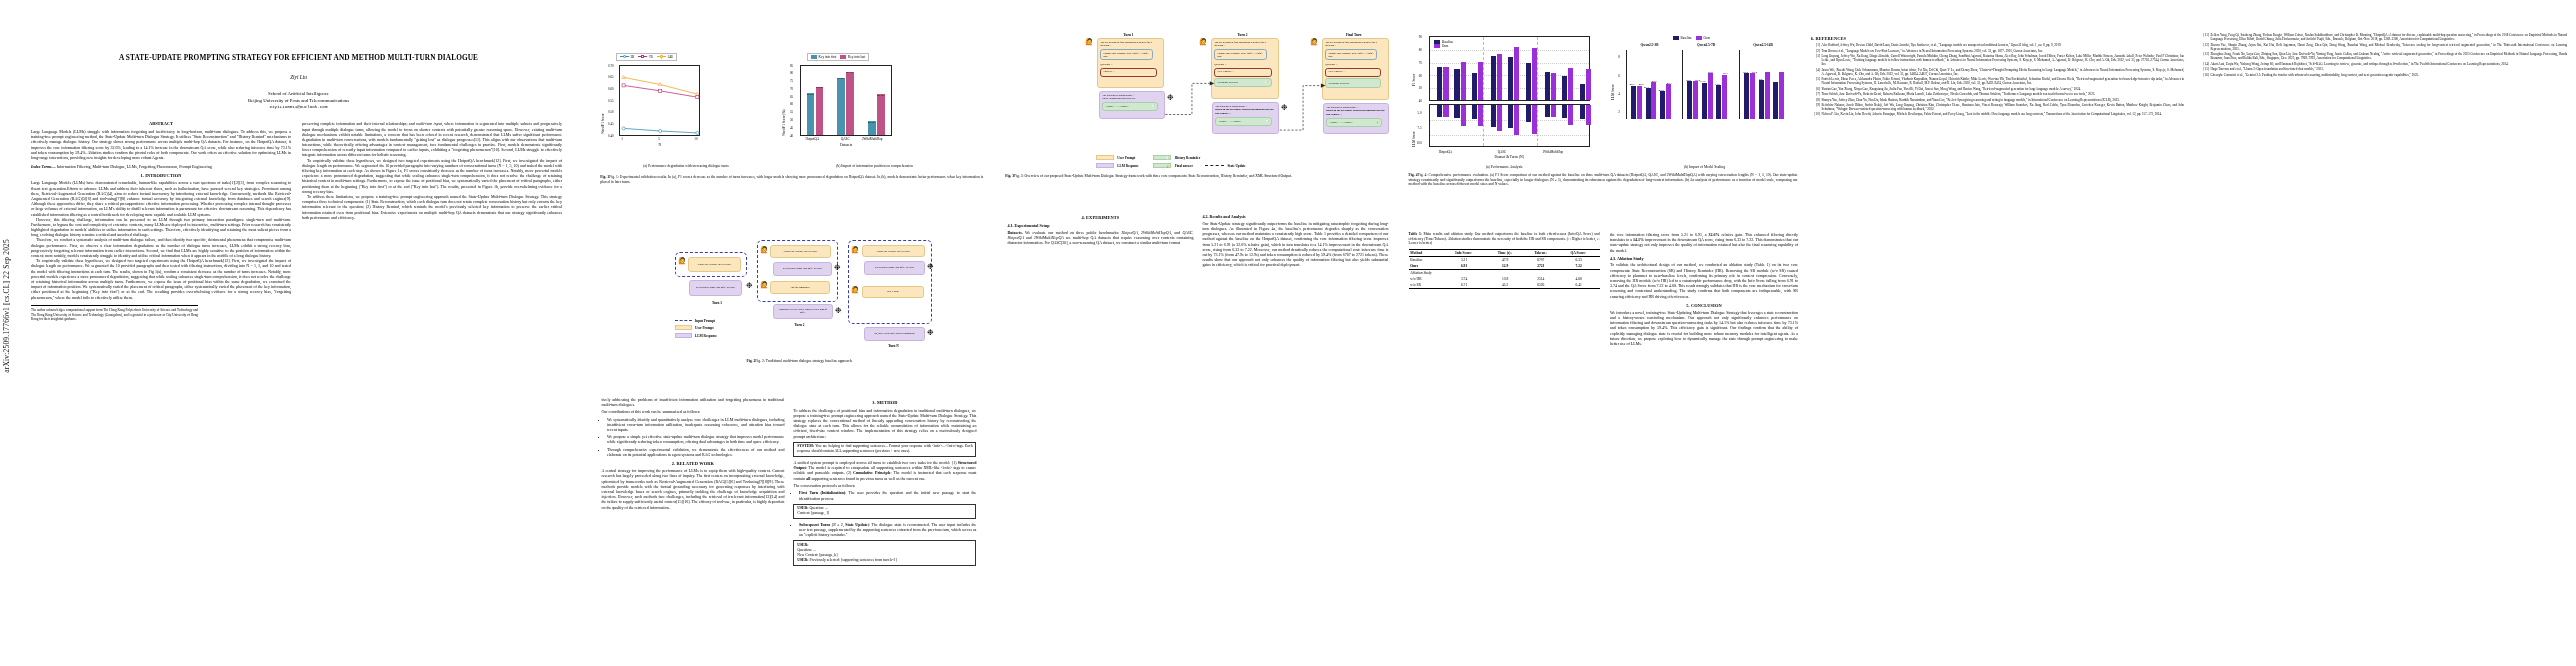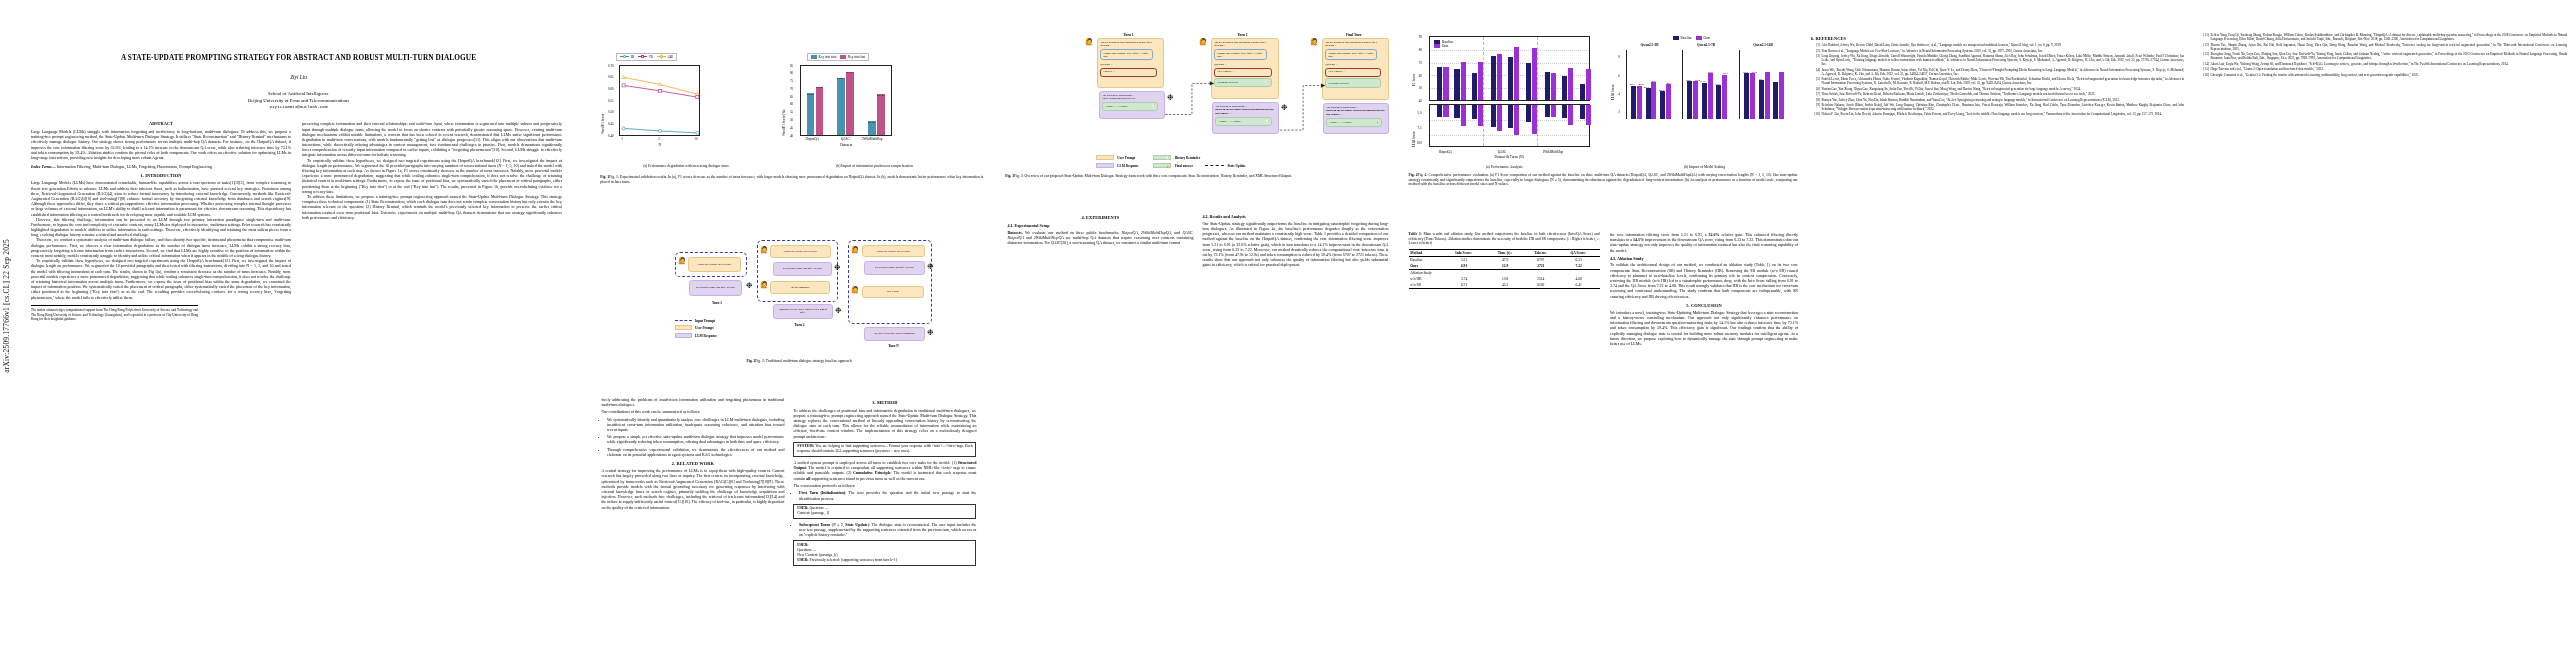--- a/index.html
+++ b/index.html
@@ -139,21 +139,21 @@
   .reftext { flex:1; }
 </style>
 </head>
 <body>
 
 <div class="page">
 
   <div class="arxiv-stamp">arXiv:2509.17766v1 [cs.CL] 22 Sep 2025</div>
 
   <div class="pagecol p1">
-    <div class="title">A STATE-UPDATE PROMPTING STRATEGY FOR ABSTRACT AND ROBUST MULTI-TURN DIALOGUE</div>
+    <div class="title">A STATE-UPDATE PROMPTING STRATEGY FOR EFFICIENT AND METHOD MULTI-TURN DIALOGUE</div>
     <div class="author">Ziyi Liu</div>
     <div class="affil">
       <div>School of Artificial Intelligence</div>
       <div>Beijing University of Posts and Telecommunications</div>
     </div>
     <div class="email">ZiyiLiu0811@outlook.com</div>
 
     <div class="two-col">
 
       <div class="col">

